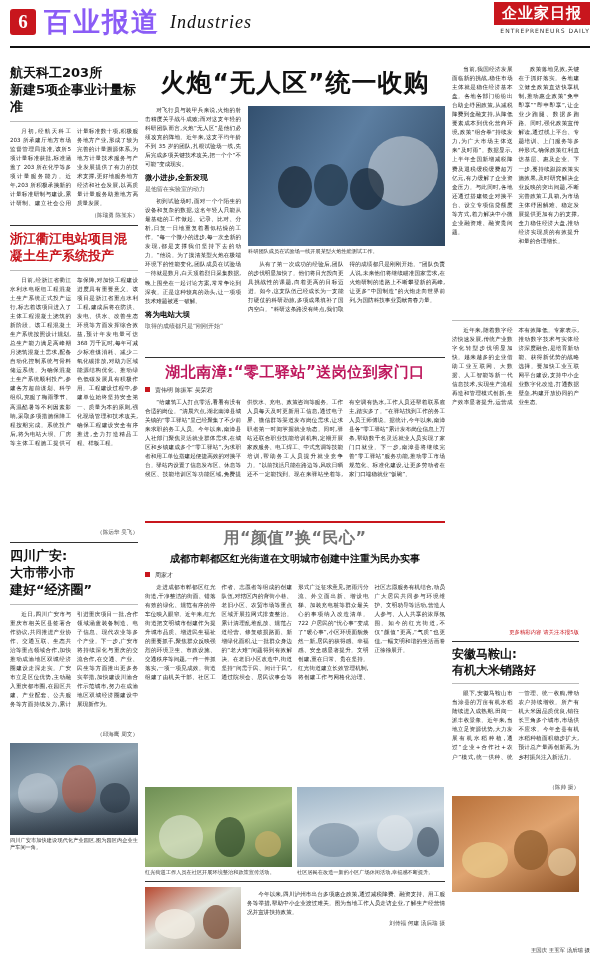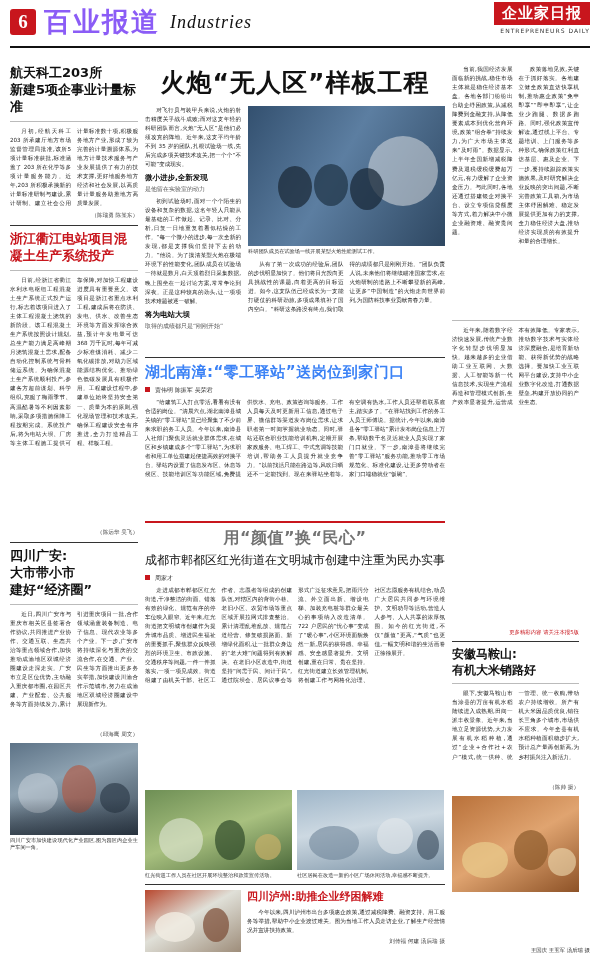--- a/index.html
+++ b/index.html
@@ -59,28 +59,29 @@
   .hr-thin { border-top:1px solid #bbb; margin:5px 0; }
   .hr-dark { border-top:1px solid #333; margin:5px 0; }
   .hr-red { border-top:2px solid #c8161d; margin:5px 0; }
 
   
   .h-main {
     font-size:25px; font-weight:bold; text-align:center; letter-spacing:1px;
     line-height:1.15; margin:4px 0 8px 0;
   }
   .h-blue {
-    font-size:15px; font-weight:bold; color:#3b82f6; letter-spacing:0.5px;
+    font-size:15px; font-weight:bold; color:#be185d; letter-spacing:0.5px;
     margin:4px 0 4px 0;
+    text-align:center;
   }
   .h-blue2 {
     font-size:16px; font-weight:bold; color:#737373; text-align:center; letter-spacing:0.5px;
     margin:3px 0 3px 0;
   }
-  .h-sub-c { font-size:12px; font-weight:normal; text-align:center; margin:0 0 5px 0; }
+  .h-sub-c { font-size:10px; font-weight:bold; text-align:center; margin:0 0 5px 0; }
   .h-left-big { font-size:13px; font-weight:bold; line-height:1.3; }
   .h-left-big.red { color:#c8161d; }
   .h-center-med { font-size:12.5px; font-weight:bold; text-align:center; line-height:1.3; }
 
   .byline { font-size:5.6px; color:#444; text-align:right; margin-top:3px; }
   .subhead { font-size:7.5px; font-weight:bold; margin:4px 0 2px 0; }
   .tagline { font-size:6px; color:#555; }
 
   
   .photo { position:relative; overflow:hidden; background:#8aa0b4; }
@@ -159,21 +160,21 @@
         <div class="blob" style="width:40px;height:40px;left:8px;top:30px;background:#cfd8df;"></div>
         <div class="blob" style="width:34px;height:48px;left:52px;top:22px;background:#b6543a;opacity:.6;"></div>
         <div class="blob" style="width:30px;height:30px;left:90px;top:40px;background:#2f3d4c;opacity:.7;"></div>
       </div>
       <div class="cap">四川广安市加快建设现代化产业园区,图为园区内企业生产车间一角。</div>
     </div>
 
     <div class="col col-m">
 
       <div>
-        <div class="h-main">火炮“无人区”样板工程</div>
+        <div class="h-main">火炮“无人区”统一收购</div>
 
         <div style="display:flex; gap:7px;">
           <div style="width:96px;">
             <div class="body-cn">
                 <p>对飞行员与装甲兵来说,火炮的射击精度关乎战斗成败;而对这支年轻的科研团队而言,火炮“无人区”是他们必须攻克的阵地。近年来,这支平均年龄不到 35 岁的团队,扎根试验场一线,先后完成多项关键技术攻关,把一个个“不可能”变成现实。</p>
               </div>
             <div class="subhead">微小进步,全新发现</div>
             <div class="tagline">是他留在实验室的动力</div>
             <div class="body-cn" style="margin-top:3px;">
                 <p>初到试验场时,面对一个个陌生的设备和复杂的数据,这名年轻人只能从最基础的工作做起。记录、比对、分析,日复一日地重复着看似枯燥的工作。“每一个微小的进步,每一次全新的发现,都是支撑我们坚持下去的动力。”他说。为了摸清某型火炮在极端环境下的性能变化,团队成员在试验场一待就是数月,白天顶着烈日采集数据,晚上围坐在一起讨论方案,常常争论到深夜。正是这种较真的劲头,让一项项技术难题被逐一破解。</p>
@@ -244,21 +245,20 @@
       </div>
 
       <div class="hr-dark"></div>
 
       <div style="display:flex; gap:6px;">
         <div class="photo ph-doc" style="width:96px;height:62px;">
           <div class="blob" style="width:40px;height:30px;left:10px;top:22px;background:#f1ece2;opacity:.8;"></div>
           <div class="blob" style="width:26px;height:34px;left:58px;top:18px;background:#7b4a33;opacity:.7;"></div>
         </div>
         <div style="flex:1;">
-          <div class="h-center-med" style="color:#c8161d; text-align:left; font-size:11px;">四川泸州:助推企业纾困解难</div>
           <div class="body-cn" style="margin-top:3px;">
               <p>今年以来,四川泸州市出台多项惠企政策,通过减税降费、融资支持、用工服务等举措,帮助中小企业渡过难关。图为当地工作人员走访企业,了解生产经营情况并宣讲扶持政策。</p>
             </div>
           <div class="byline">刘传福 何建 汤后瑞 摄</div>
         </div>
       </div>
     </div>
 
     <div class="col col-r">
 

